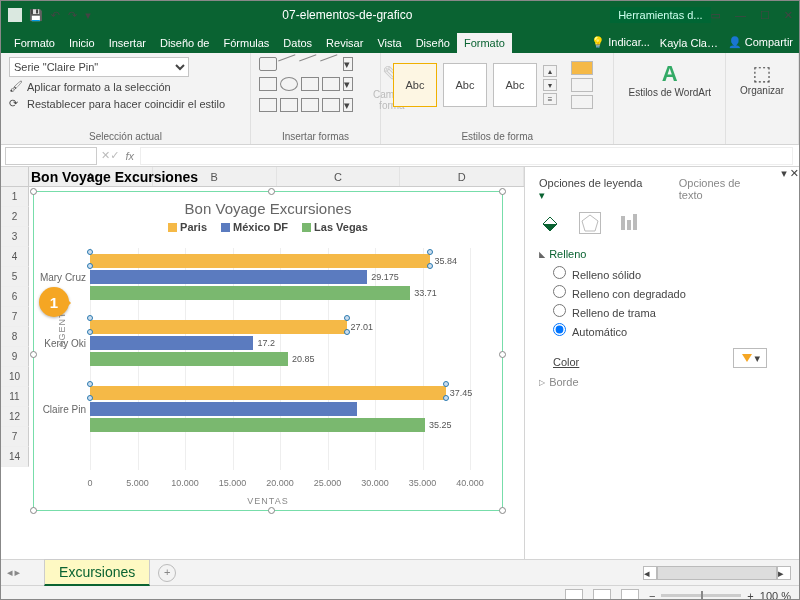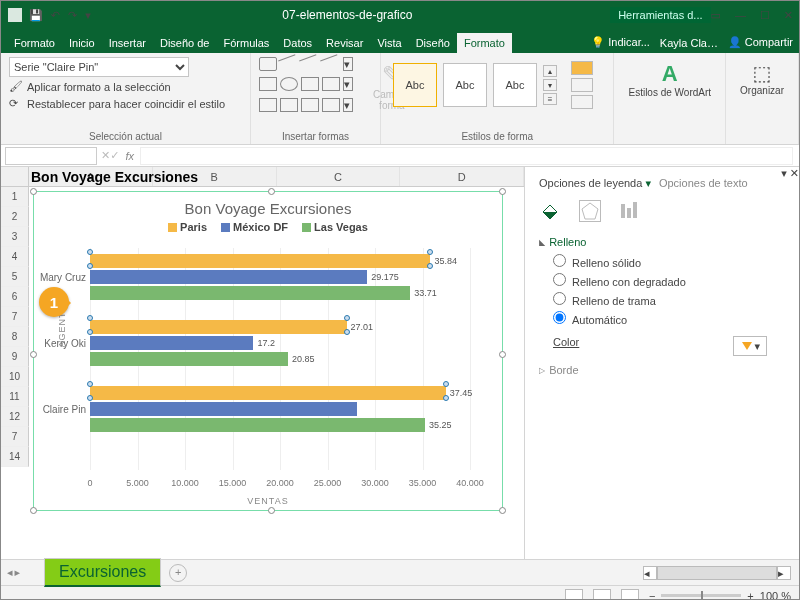--- a/index.html
+++ b/index.html
@@ -62,38 +62,38 @@
 .cat{position:absolute;left:-52px;font-size:10px;color:#666;text-align:right;width:48px}
 .bar{position:absolute;height:14px}
 .val{position:absolute;font-size:9px;color:#555}
 .sel-dot{position:absolute;width:6px;height:6px;border:1px solid #2a7ab0;background:#cde;border-radius:50%}
 .gridline{position:absolute;top:0;bottom:0;border-left:1px solid #eee}
 .xtick{position:absolute;bottom:-18px;font-size:9px;color:#777;transform:translateX(-50%)}
 .callout{position:absolute;left:38px;top:120px;width:30px;height:30px;background:#f5a623;border-radius:50%;color:#fff;font-weight:bold;font-size:15px;display:flex;align-items:center;justify-content:center;box-shadow:0 1px 3px rgba(0,0,0,.3)}
 .callout:after{content:"";position:absolute;right:-8px;top:10px;border:6px solid transparent;border-left-color:#f5a623}
 .pane{flex:1;background:#fff;padding:10px 14px}
 .pane h2{font-size:16px;color:#3b3b3b;font-weight:normal;margin-bottom:10px}
-.subtabs{display:flex;gap:8px;margin-bottom:10px}
+.subtabs{display:flex;gap:28px;margin-bottom:10px}
 .subtabs .st{color:#0a6332;font-size:11px}
 .subtabs .st.dim{color:#888}
 .cat-icons{display:flex;gap:18px;margin-bottom:14px}
 .cat-icons .ci{width:22px;height:22px;border:1px solid #0a6332;display:inline-block}
 .cat-icons .ci.bucket{border:none}
 .cat-icons .ci.dim{border-color:#bbb}
 .sect{margin-bottom:8px}
 .sect .shead{color:#0a6332;font-size:11px;margin-bottom:6px;display:flex;align-items:center;gap:4px}
 .sect .shead:before{content:"◢";font-size:8px;color:#666;transform:scaleX(-1)}
 .sect.collapsed .shead:before{content:"▷";transform:none;color:#888}
 .opts label{display:block;margin:4px 0 4px 14px;font-size:11px;color:#444}
 .opts input{margin-right:6px}
-.colorrow{display:flex;align-items:flex-start;margin:10px 0 0 14px;gap:10px}
+.colorrow{display:flex;align-items:flex-end;margin:10px 0 0 14px;gap:10px}
 .colorrow .clab{text-decoration:underline;color:#444}
 .colorrow .cpick{width:34px;height:20px;border:1px solid #bbb;margin-left:auto;display:flex;align-items:center;justify-content:center}
 .tabstrip{height:26px;border-top:1px solid #d4d4d4;display:flex;align-items:center;background:#f3f3f3}
-.tabstrip .stab{padding:4px 14px;background:#84cc16;border:1px solid #ccc;border-bottom:2px solid #0a6332;font-size:16px;color:#0a6332;margin-left:24px}
+.tabstrip .stab{padding:4px 14px;background:#fef9c3;border:1px solid #ccc;border-bottom:2px solid #0a6332;font-size:14px;color:#0a6332;margin-left:24px}
 .tabstrip .plus{width:18px;height:18px;border:1px solid #bbb;border-radius:50%;margin-left:8px;text-align:center;line-height:15px;color:#888}
 .tabstrip .hscroll{margin-left:auto;display:flex;gap:0;margin-right:8px}
 .tabstrip .hscroll span{width:14px;height:14px;border:1px solid #bbb;background:#fff;display:inline-block}
 .status{height:20px;background:#f3f3f3;border-top:1px solid #d4d4d4;display:flex;align-items:center;justify-content:flex-end;gap:10px;padding:0 8px}
 .status .vbtn{width:18px;height:14px;border:1px solid #bbb;background:#fff}
 .status .zoom{display:flex;align-items:center;gap:6px;color:#555}
 .status .ztrack{width:80px;height:3px;background:#ccc;position:relative}
 .status .ztrack:after{content:"";position:absolute;left:40px;top:-3px;width:2px;height:9px;background:#888}
 svg{display:block}
 </style>

